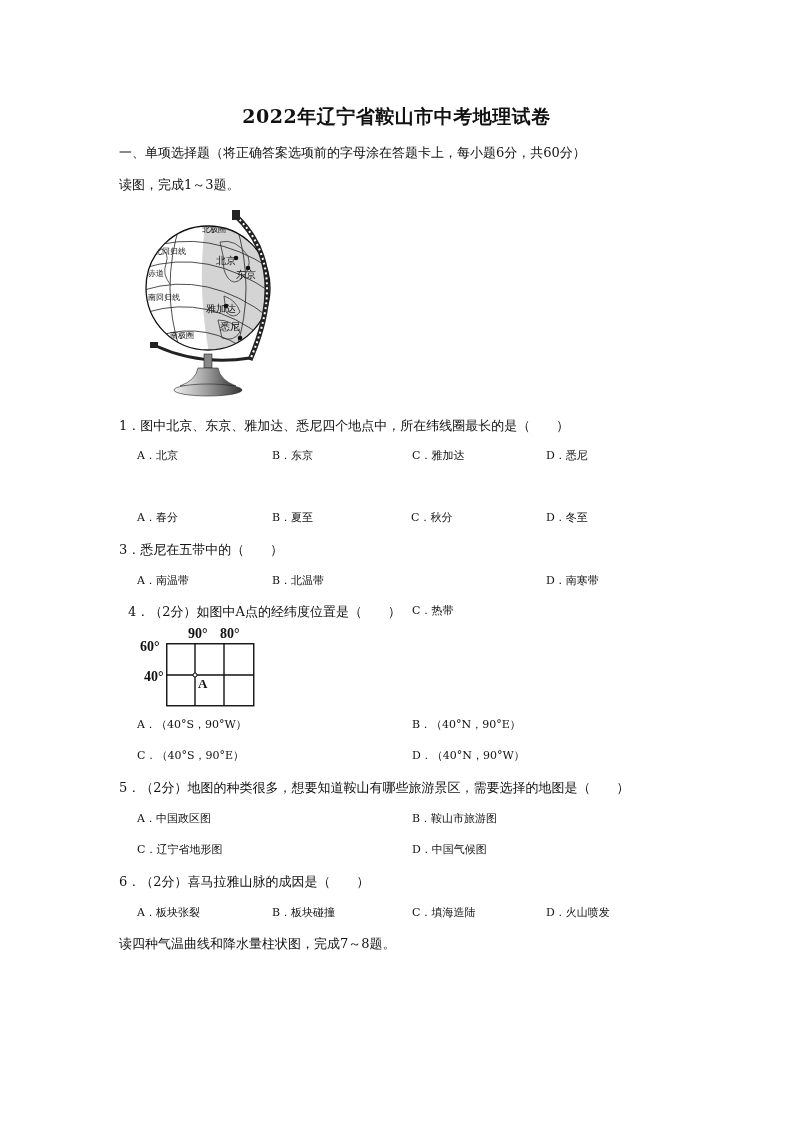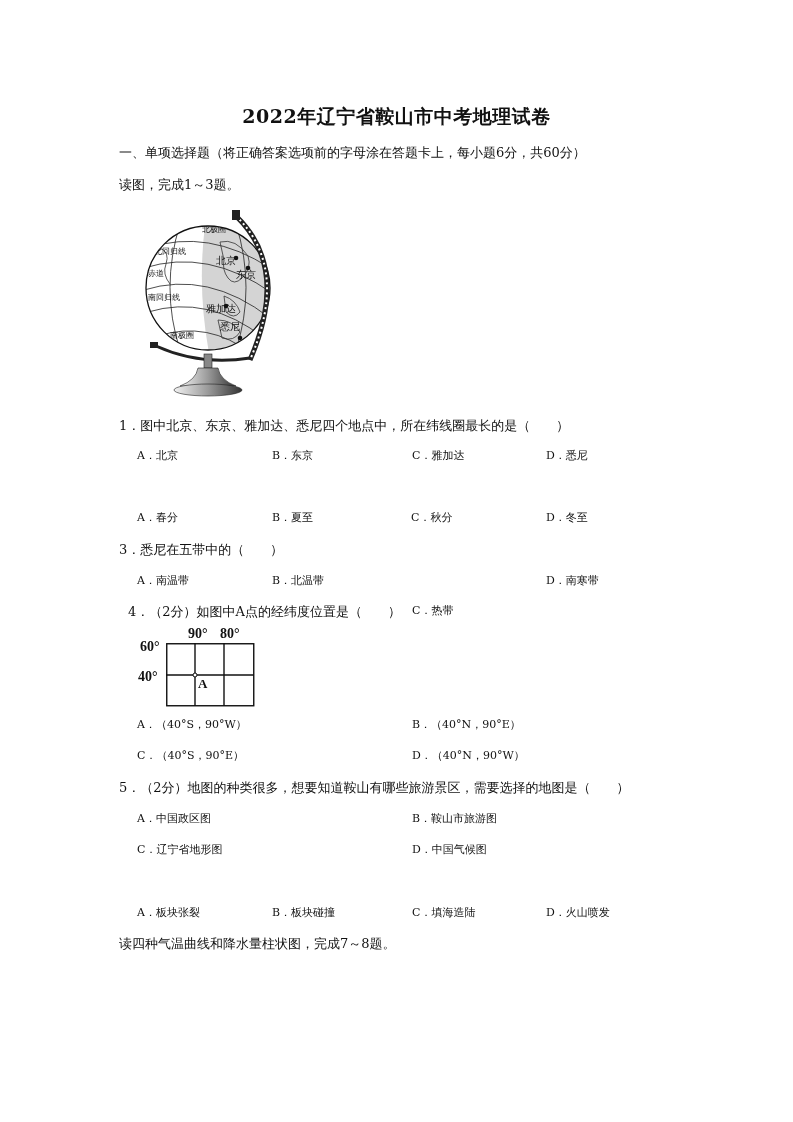--- a/index.html
+++ b/index.html
@@ -120,21 +120,21 @@
   <div class="abs opt" style="left:546px; top:573px;">D．南寒带</div>
 
   <div class="abs line" style="left:128px; top:604px;">
     <span>4．</span><span>（2分）如图中A点的经纬度位置是（　　）</span>
   </div>
 
   <div class="abs grid-fig">
     <div class="abs fig-label" style="left:54px; top:0px;">90°</div>
     <div class="abs fig-label" style="left:86px; top:0px;">80°</div>
     <div class="abs fig-label" style="left:6px; top:13px;">60°</div>
-    <div class="abs fig-label" style="left:4px; top:43px;">40°</div>
+    <div class="abs fig-label" style="left:10px; top:43px;">40°</div>
     <svg class="abs" style="left:32px; top:17px;" width="90" height="64" viewBox="0 0 90 64">
       <rect x="0.75" y="0.75" width="87" height="62" fill="none" stroke="#111" stroke-width="1.4"></rect>
       <line x1="29" y1="0" x2="29" y2="63" stroke="#111" stroke-width="1.4"></line>
       <line x1="58" y1="0" x2="58" y2="63" stroke="#111" stroke-width="1.4"></line>
       <line x1="0" y1="32" x2="88" y2="32" stroke="#111" stroke-width="1.4"></line>
       <circle cx="29" cy="32" r="2" fill="#fff" stroke="#111" stroke-width="1"></circle>
     </svg>
     <div class="abs fig-label" style="left:64px; top:50px; font-size:13px;">A</div>
   </div>
 
@@ -144,20 +144,23 @@
   <div class="abs opt" style="left:412px; top:748px;">D．（40°N，90°W）</div>
 
   <div class="abs line" style="left:119px; top:780px;">
     <span>5．</span><span>（2分）地图的种类很多，想要知道鞍山有哪些旅游景区，需要选择的地图是（　　）</span>
   </div>
   <div class="abs opt" style="left:137px; top:811px;">A．中国政区图</div>
   <div class="abs opt" style="left:412px; top:811px;">B．鞍山市旅游图</div>
   <div class="abs opt" style="left:137px; top:842px;">C．辽宁省地形图</div>
   <div class="abs opt" style="left:412px; top:842px;">D．中国气候图</div>
 
+  <div class="abs line" style="left:119px; top:874px;">
+    <span>6．</span><span>（2分）喜马拉雅山脉的成因是（　　）</span>
+  </div>
   <div class="abs opt" style="left:137px; top:905px;">A．板块张裂</div>
   <div class="abs opt" style="left:272px; top:905px;">B．板块碰撞</div>
   <div class="abs opt" style="left:412px; top:905px;">C．填海造陆</div>
   <div class="abs opt" style="left:546px; top:905px;">D．火山喷发</div>
 
   <div class="abs line" style="left:119px; top:936px;">读四种气温曲线和降水量柱状图，完成7～8题。</div>
 
 </div>
 
 </body></html>

